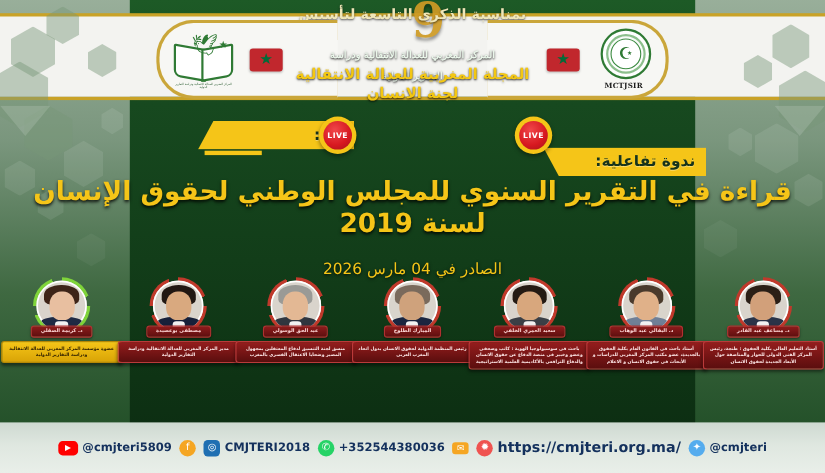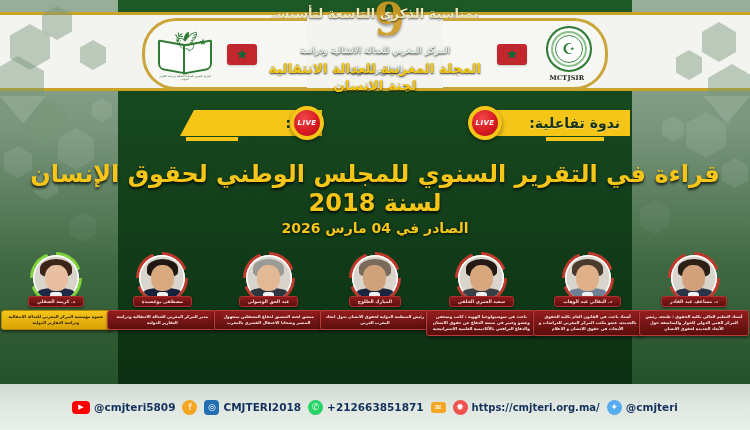--- a/index.html
+++ b/index.html
@@ -205,24 +205,25 @@
   .ribbon-row {
     position: absolute; top: 108px; left: 0; right: 0; height: 34px; z-index: 10;
   }
   .ribbon {
     position: absolute; top: 2px; height: 26px;
     background: #f5c518;
     display: flex; align-items: center;
     direction: rtl;
   }
   .ribbon-right {
-    right: 120px; width: 138px;
+    right: 108px; width: 138px;
     clip-path: polygon(0 0, 100% 0, 100% 100%, 14px 100%);
     padding-right: 10px;
     justify-content: flex-start;
+    margin-top: 24px;
   }
   .ribbon-left {
     left: 180px; width: 130px;
     clip-path: polygon(14px 0, 100% 0, 100% 100%, 0 100%);
     padding-left: 12px;
     justify-content: flex-start;
   }
   .ribbon-label {
     color: #17331a; font-size: 14px; font-weight: bold;
     text-shadow: 0 1px 0 rgba(255,255,255,.35);
@@ -236,37 +237,37 @@
     display: flex; align-items: center; justify-content: center;
     box-shadow: 0 2px 4px rgba(0,0,0,.4);
     z-index: 12;
   }
   .live-inner {
     width: 26px; height: 26px; border-radius: 50%;
     background: radial-gradient(circle at 40% 32%, #f0464a 0%, #d71920 58%, #a3121a 100%);
     display: flex; align-items: center; justify-content: center;
   }
   .live-text {
-    color: #fff; font-size: 7px; font-weight: bold; letter-spacing: .4px; font-style: italic;
+    color: #fff; font-size: 7px; font-weight: bold; letter-spacing: .4px;
   }
   .live-right { right: 248px; }
   .live-left  { left: 290px; }
 
   
   .title-block {
     position: absolute; top: 160px; left: 0; right: 0;
     text-align: center; direction: rtl; z-index: 9;
   }
   .main-title {
     color: #f5c518; font-size: 24px; font-weight: bold; line-height: 1.2;
     text-shadow: 0 2px 3px rgba(0,0,0,.85);
     padding: 0 14px;
   }
   .sub-title {
-    color: #f5c518; font-size: 14px; font-weight: bold; margin-top: 2px;
+    color: #f5c518; font-size: 14px; font-weight: normal; margin-top: 19px;
     text-shadow: 0 1px 3px rgba(0,0,0,.85);
   }
 
   
   .speakers {
     position: absolute;
     left: 4px; right: 4px; top: 252px; height: 124px;
     display: flex; justify-content: space-between; align-items: flex-start;
     z-index: 9;
   }
@@ -363,21 +364,21 @@
     color: #fff; font-size: 9px; flex: none;
   }
   .f-ico.yt { background: #ff0000; border-radius: 4px; width: 18px; height: 13px; font-size: 7px; }
   .f-ico.fb { background: #f5a623; }
   .f-ico.ig { background: #1f6fb2; border-radius: 4px; }
   .f-ico.wa { background: #25d366; }
   .f-ico.mail { background: #f5a623; border-radius: 3px; width: 15px; height: 11px; font-size: 8px;}
   .f-ico.web { background: #ef5350; }
   .f-ico.tw { background: #55acee; }
   .f-txt { color: #14315d; font-size: 10.5px; font-weight: bold; white-space: nowrap; }
-  .f-txt.small { font-size: 10px; }
+  .f-txt.small { font-size: 13px; }
 </style>
 </head>
 <body>
 
 <div class="poster">
 
   <div class="bg-base"></div>
   <div class="bg-side-left"></div>
   <div class="bg-side-right"></div>
   <div class="bg-white-band"></div>
@@ -454,21 +455,21 @@
         </div>
     </div>
     <div class="live-badge live-left">
       <div class="live-inner">
           <span class="live-text">LIVE</span>
         </div>
     </div>
   </div>
 
   <div class="title-block">
-    <div class="main-title">قراءة في التقرير السنوي للمجلس الوطني لحقوق الإنسان لسنة 2018</div>
+    <div class="main-title">قراءة في التقرير السنوي للمجلس الوطني لحقوق الإنسان لسنة 2019</div>
     <div class="sub-title">الصادر في 04 مارس 2026</div>
   </div>
 
   <div class="speakers" id="speakers">
       <div class="speaker">
         <div class="avatar-ring">
           <div class="avatar">
             <div class="face">
               <div class="body" style="background:#1f2a44"></div>
               <div class="hair" style="background:#3d2418"></div>
@@ -601,21 +602,21 @@
       </div>
       <div class="f-item">
         <span class="f-ico fb">f</span>
       </div>
       <div class="f-item">
         <span class="f-ico ig">◎</span>
         <span class="f-txt">CMJTERI2018</span>
       </div>
       <div class="f-item">
         <span class="f-ico wa">✆</span>
-        <span class="f-txt">+212663851871</span>
+        <span class="f-txt">+352544380036</span>
       </div>
       <div class="f-item">
         <span class="f-ico mail">✉</span>
       </div>
       <div class="f-item">
         <span class="f-ico web">✹</span>
         <span class="f-txt small">https://cmjteri.org.ma/</span>
       </div>
       <div class="f-item">
         <span class="f-ico tw">✦</span>

